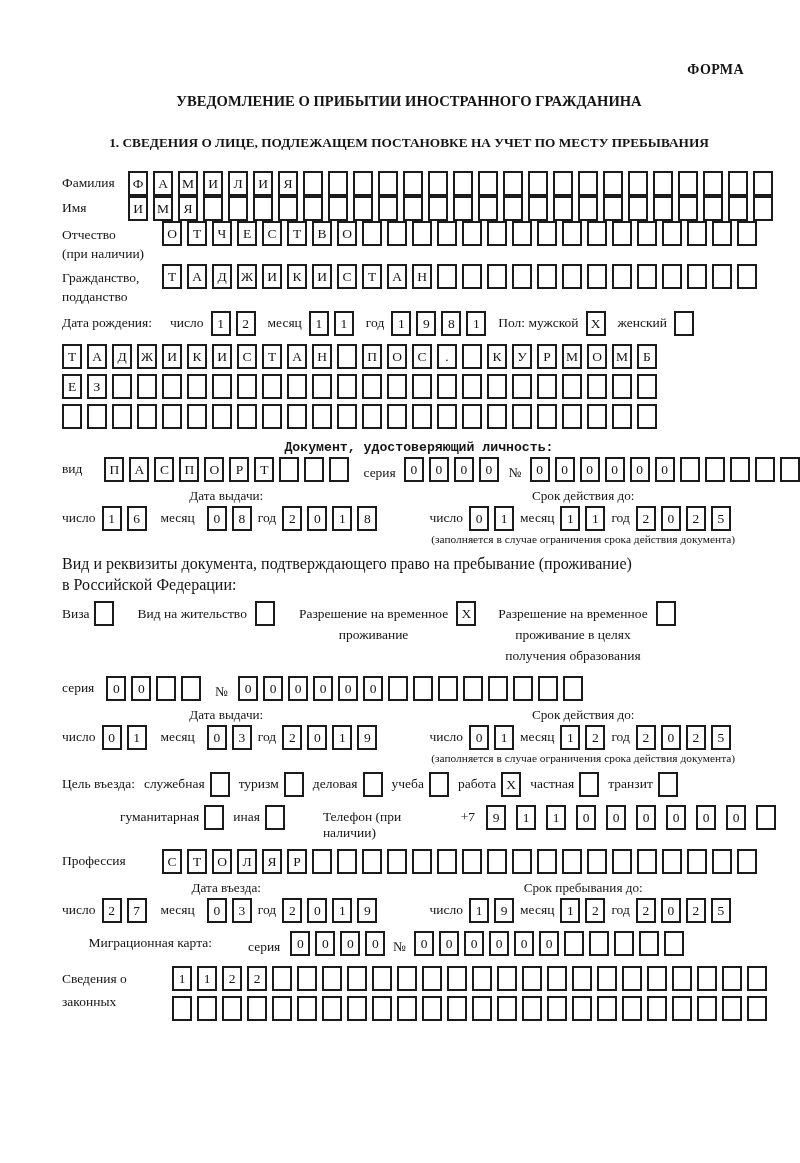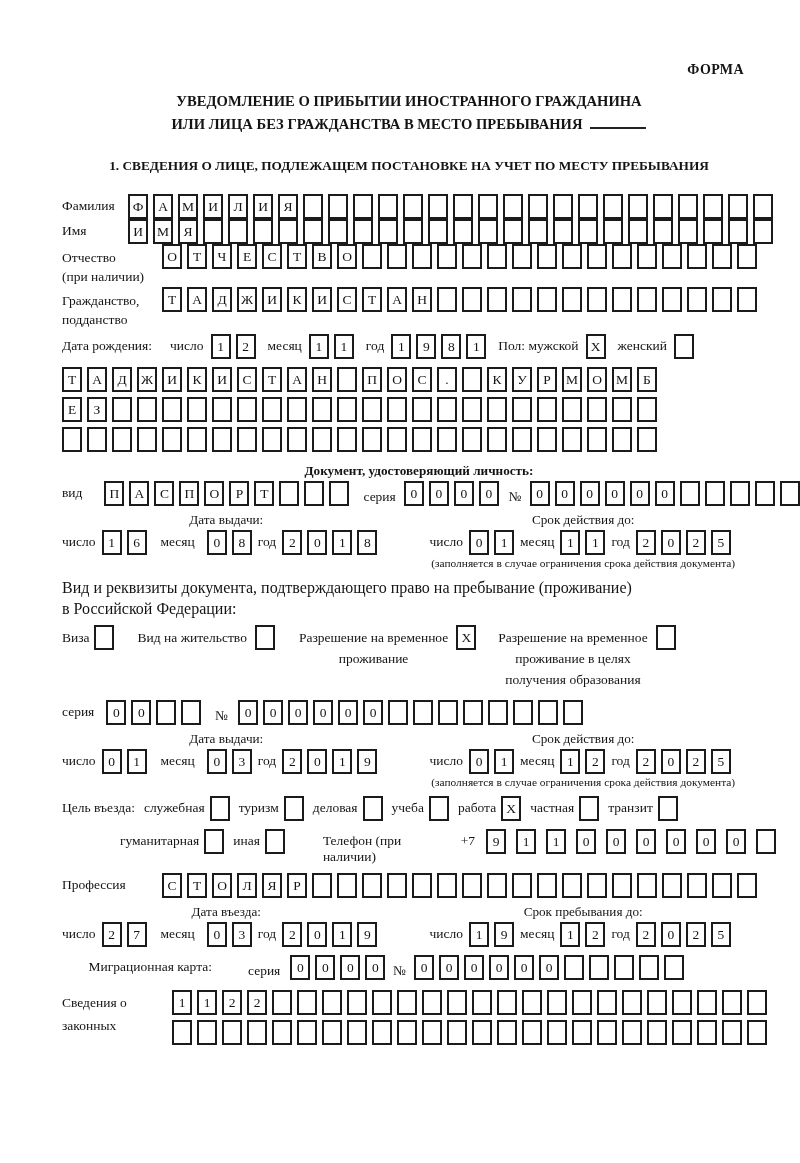--- a/index.html
+++ b/index.html
@@ -26,21 +26,21 @@
   .frow .lbl{padding-top:4px;}
   .lw1{flex:0 0 66px;}   
   .lw2{flex:0 0 100px;height:25px;overflow:visible;} 
   .lw2 div{line-height:19px;}
   .inline-gap{margin:0 7px 0 12px;}
   
   .block2col{display:flex;align-items:flex-start;margin-top:8px;}
   .labcol{flex:0 0 103px;font-size:13.5px;line-height:22.5px;padding-top:2px;}
   .rowstack .cellrow{margin-bottom:5px;}
   .center{text-align:center;}
-  .dochead{font-weight:bold;font-size:13.2px;margin-top:6px;margin-bottom:2px;}
+  .dochead{font-weight:bold;font-size:13.2px;margin-top:6px;margin-bottom:2px;font-family:Liberation Mono, monospace;}
   
   .datecols{display:flex;margin-top:6px;}
   .dcol-l{flex:0 0 46%;}
   .dcol-r{flex:0 0 54%;}
   .dhead{text-align:center;font-size:13.2px;}
   .dline{display:flex;align-items:flex-start;margin-top:2px;}
   .dline .lbl{padding-top:4px;}
   .dline .cellrow{margin:0 6px;}
   .dnote{text-align:center;font-size:11.4px;margin-top:2px;white-space:nowrap;}
   
@@ -59,23 +59,20 @@
 </head>
 <body>
 
 <div class="page">
 
 
   <div class="forma">ФОРМА</div>
 
   <div class="title">
     <div>УВЕДОМЛЕНИЕ О ПРИБЫТИИ ИНОСТРАННОГО ГРАЖДАНИНА</div>
-    <div>
-      <span>ИЛИ ЛИЦА БЕЗ ГРАЖДАНСТВА В МЕСТО ПРЕБЫВАНИЯ</span><span class="uline"></span>
-    </div>
   </div>
 
   <div class="sect">1. СВЕДЕНИЯ О ЛИЦЕ, ПОДЛЕЖАЩЕМ ПОСТАНОВКЕ НА УЧЕТ ПО МЕСТУ ПРЕБЫВАНИЯ</div>
 
   <div class="frow" style="margin-top:20px;">
     <div class="lbl lw1">Фамилия</div>
     <div class="cellrow">
         <span class="cell">Ф</span>
         <span class="cell">А</span>
         <span class="cell">М</span>

